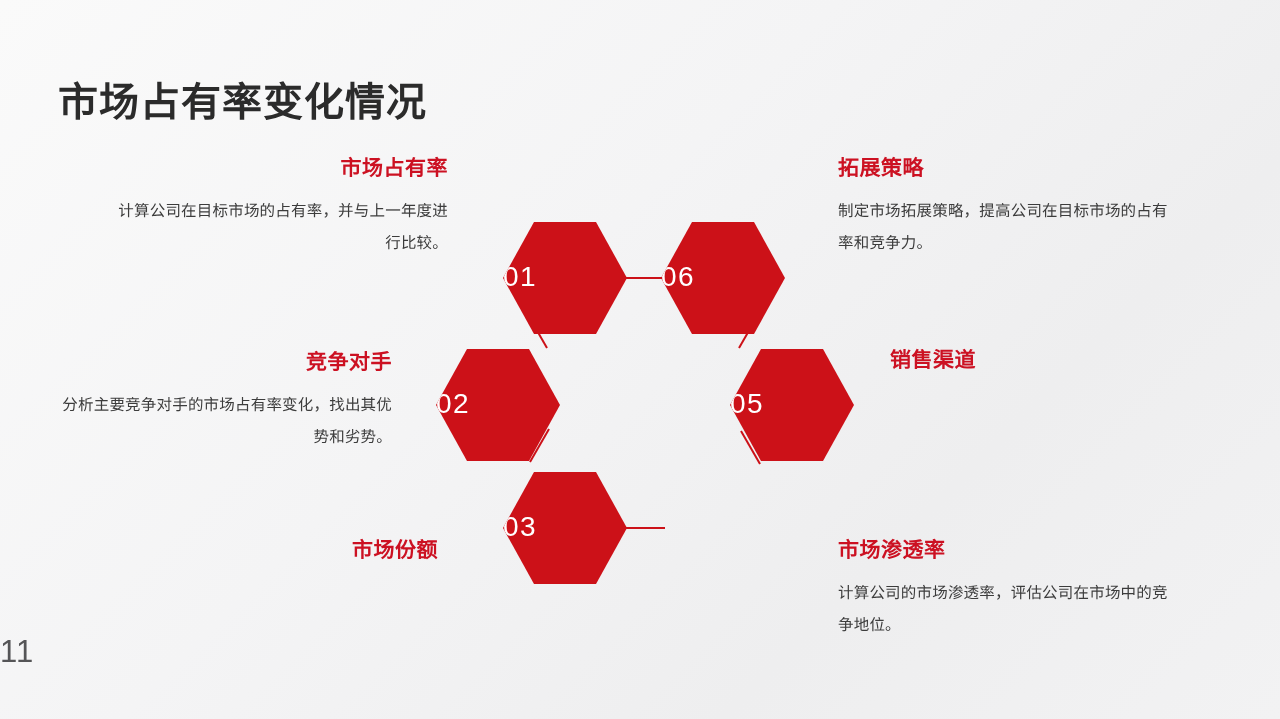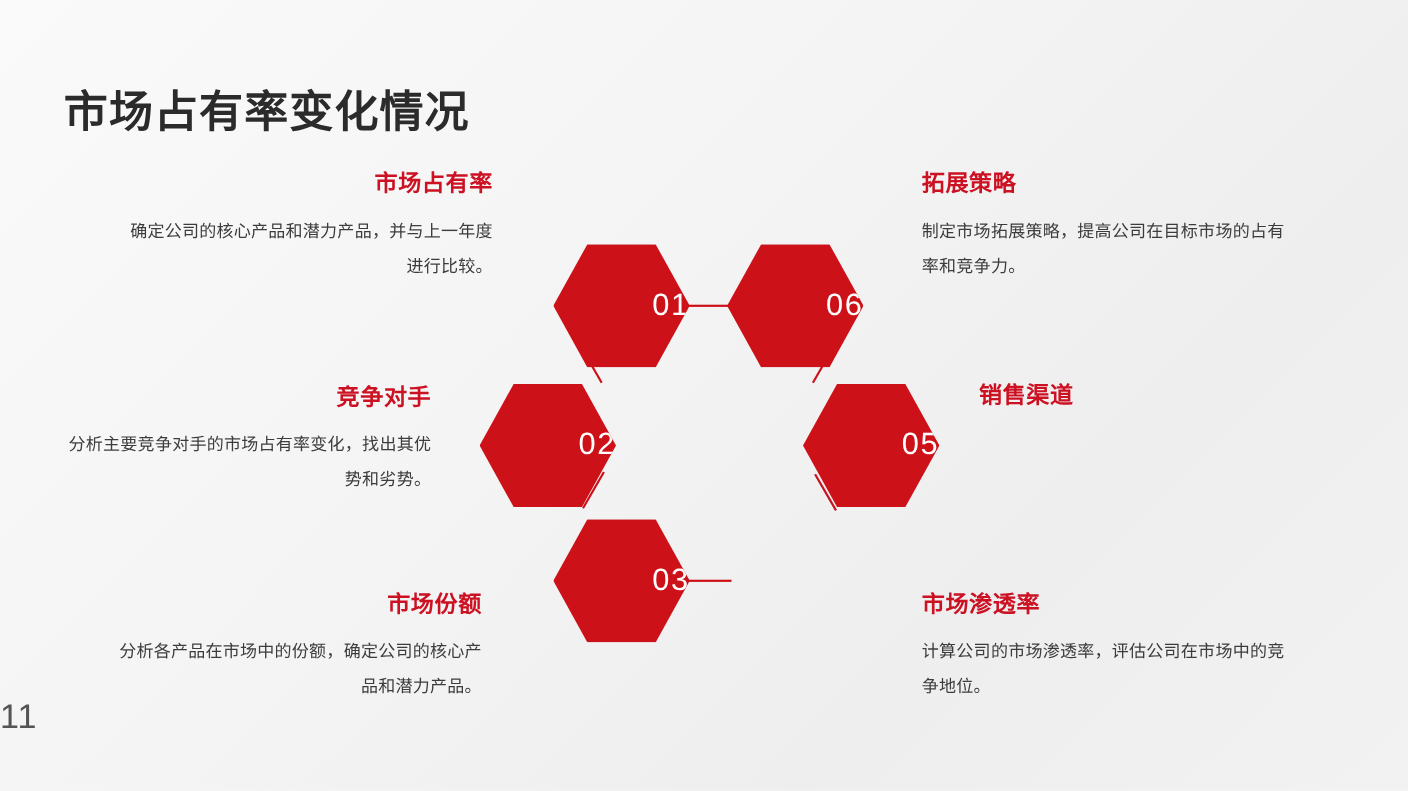--- a/index.html
+++ b/index.html
@@ -80,21 +80,21 @@
   }
   .hex {
     position: absolute;
     width: 124px;
     height: 112px;
     background: #cc1118;
     -webkit-clip-path: polygon(25% 0%, 75% 0%, 100% 50%, 75% 100%, 25% 100%, 0% 50%);
     clip-path: polygon(25% 0%, 75% 0%, 100% 50%, 75% 100%, 25% 100%, 0% 50%);
     display: flex;
     align-items: center;
-    justify-content: flex-end;
+    justify-content: flex-start;
   }
   .hex .num {
     color: #ffffff;
     font-size: 28px;
     font-weight: 400;
     letter-spacing: 1.5px;
     line-height: 1;
     transform: translateY(-1px);
   }
 
@@ -133,31 +133,30 @@
 </style>
 </head>
 <body>
 
 <div class="slide">
 
   <h1 class="slide-title">市场占有率变化情况</h1>
 
   <div class="txt-block right-align" id="block-01">
     <div class="heading">市场占有率</div>
-    <div class="body">确定公司的核心产品和潜力产品，并与上一年度进行比较。</div>
+    <div class="body">计算公司在目标市场的占有率，并与上一年度进行比较。</div>
   </div>
 
   <div class="txt-block right-align" id="block-02">
     <div class="heading">竞争对手</div>
     <div class="body">分析主要竞争对手的市场占有率变化，找出其优势和劣势。</div>
   </div>
 
   <div class="txt-block right-align" id="block-03">
     <div class="heading">市场份额</div>
-    <div class="body">分析各产品在市场中的份额，确定公司的核心产品和潜力产品。</div>
   </div>
 
   <div class="txt-block left-align" id="block-06">
     <div class="heading">拓展策略</div>
     <div class="body">制定市场拓展策略，提高公司在目标市场的占有率和竞争力。</div>
   </div>
 
   <div class="txt-block left-align" id="block-05">
     <div class="heading">销售渠道</div>
   </div>

